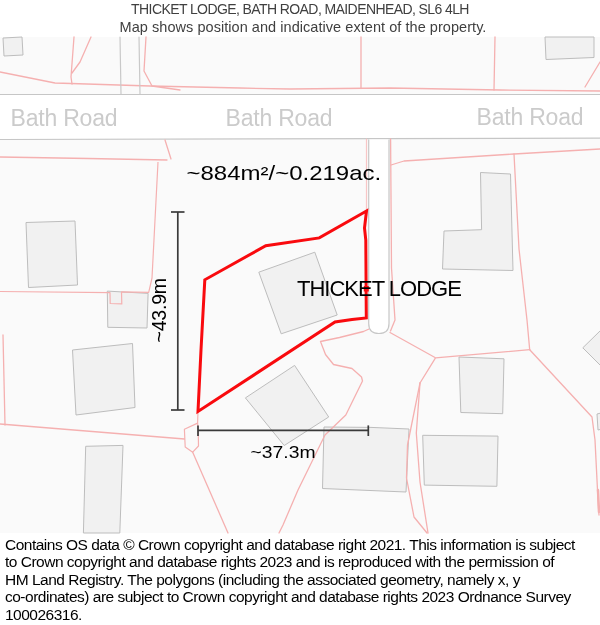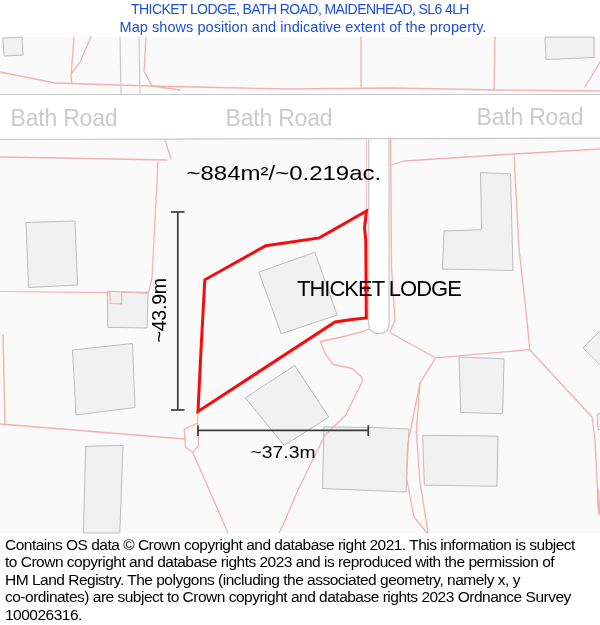--- a/index.html
+++ b/index.html
@@ -1,17 +1,17 @@
 <!DOCTYPE html>
 <html><head>
 <meta charset="utf-8">
 <style>
   html,body{margin:0;padding:0;}
   body{width:600px;height:625px;background:#ffffff;font-family:"Liberation Sans",sans-serif;position:relative;overflow:hidden;}
-  .hdr{position:absolute;left:0;width:600px;text-align:center;color:#1d4ed8;}
+  .hdr{position:absolute;left:0;width:600px;text-align:center;color:#404040;}
   .ftr{position:absolute;left:5px;width:640px;color:#000;font-size:15.5px;letter-spacing:-0.5px;line-height:17.45px;}
 </style>
 </head>
 <body>
 
 <div class="hdr" style="top:1px;font-size:14px;letter-spacing:-0.59px;">THICKET LODGE, BATH ROAD, MAIDENHEAD, SL6 4LH</div>
 
 <div class="hdr" style="top:18.6px;left:3px;font-size:14.5px;letter-spacing:0.05px;">Map shows position and indicative extent of the property.</div>
 
 <svg width="600" height="625" viewBox="0 0 600 625" style="position:absolute;left:0;top:0;">

